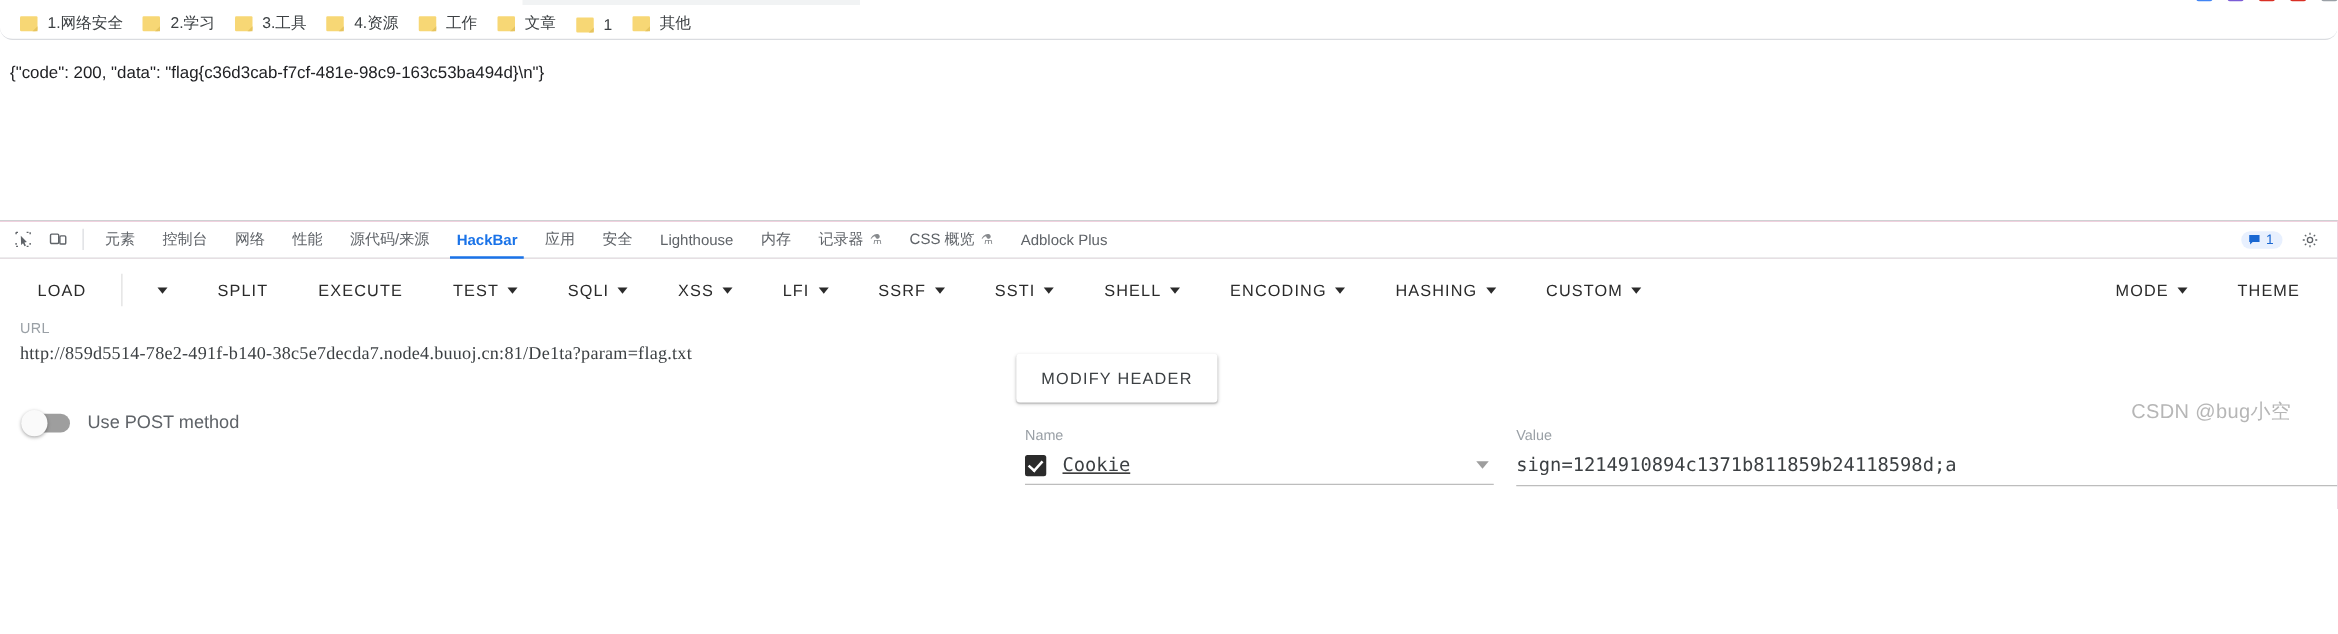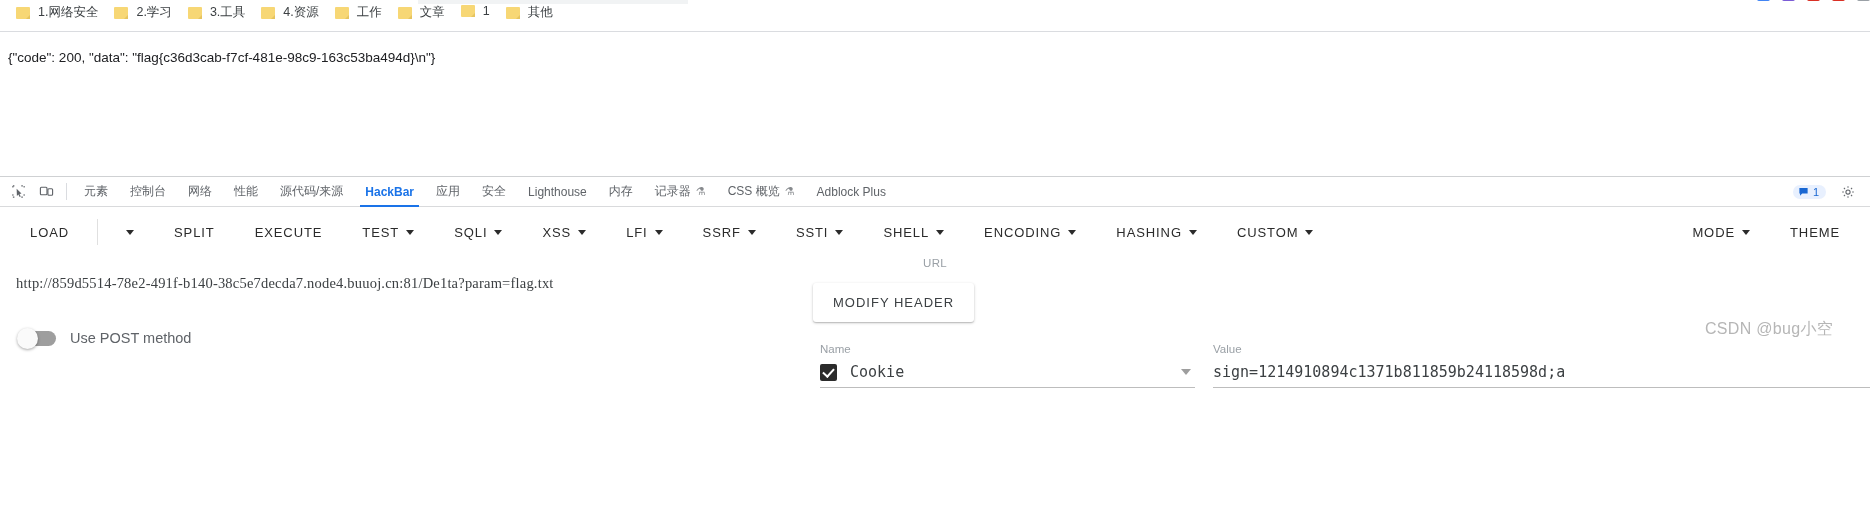--- a/index.html
+++ b/index.html
@@ -9,24 +9,25 @@
     font-family: "Liberation Sans", sans-serif;
     overflow: hidden;
   }
 
   
   .bookmark-bar {
     position: relative;
     height: 32px;
     background: #ffffff;
     display: flex;
-    align-items: flex-start;
+    align-items: flex-end;
     padding-left: 8px;
     gap: 0px;
     border-bottom: 1px solid #dadce0;
+    border-radius: 10px;
   }
   .tab-stub {
     position: absolute;
     left: 418px; top: -10px;
     width: 270px; height: 14px;
     background: #f1f3f4;
     border-radius: 8px 8px 0 0;
   }
   .bm-item {
     display: flex;
@@ -201,21 +202,20 @@
     margin: 0 2px;
   }
   .hb-spacer { flex: 1; }
 
   .hb-body { padding: 0 16px; position: relative; }
   .field-label {
     font-size: 11.5px;
     color: #9aa0a6;
     letter-spacing: .3px;
     margin-bottom: 6px;
-    text-align: center;
   }
   .url-value {
     font-family: Liberation Serif, serif;
     font-size: 14.5px;
     color: #3c4043;
     letter-spacing: .2px;
     padding-bottom: 4px;
     white-space: nowrap;
   }
 
@@ -271,20 +271,21 @@
   .hdr-field-label {
     font-size: 11.5px;
     color: #9aa0a6;
     margin-bottom: 8px;
   }
   .hdr-name-row {
     display: flex;
     align-items: center;
     border-bottom: 1px solid #bdbdbd;
     padding-bottom: 6px;
+    text-decoration: underline;
   }
   .checkbox {
     width: 17px; height: 17px;
     background: #2b2b2b;
     border-radius: 2px;
     margin-right: 13px;
     position: relative;
     flex: 0 0 auto;
   }
   .checkbox::after {

